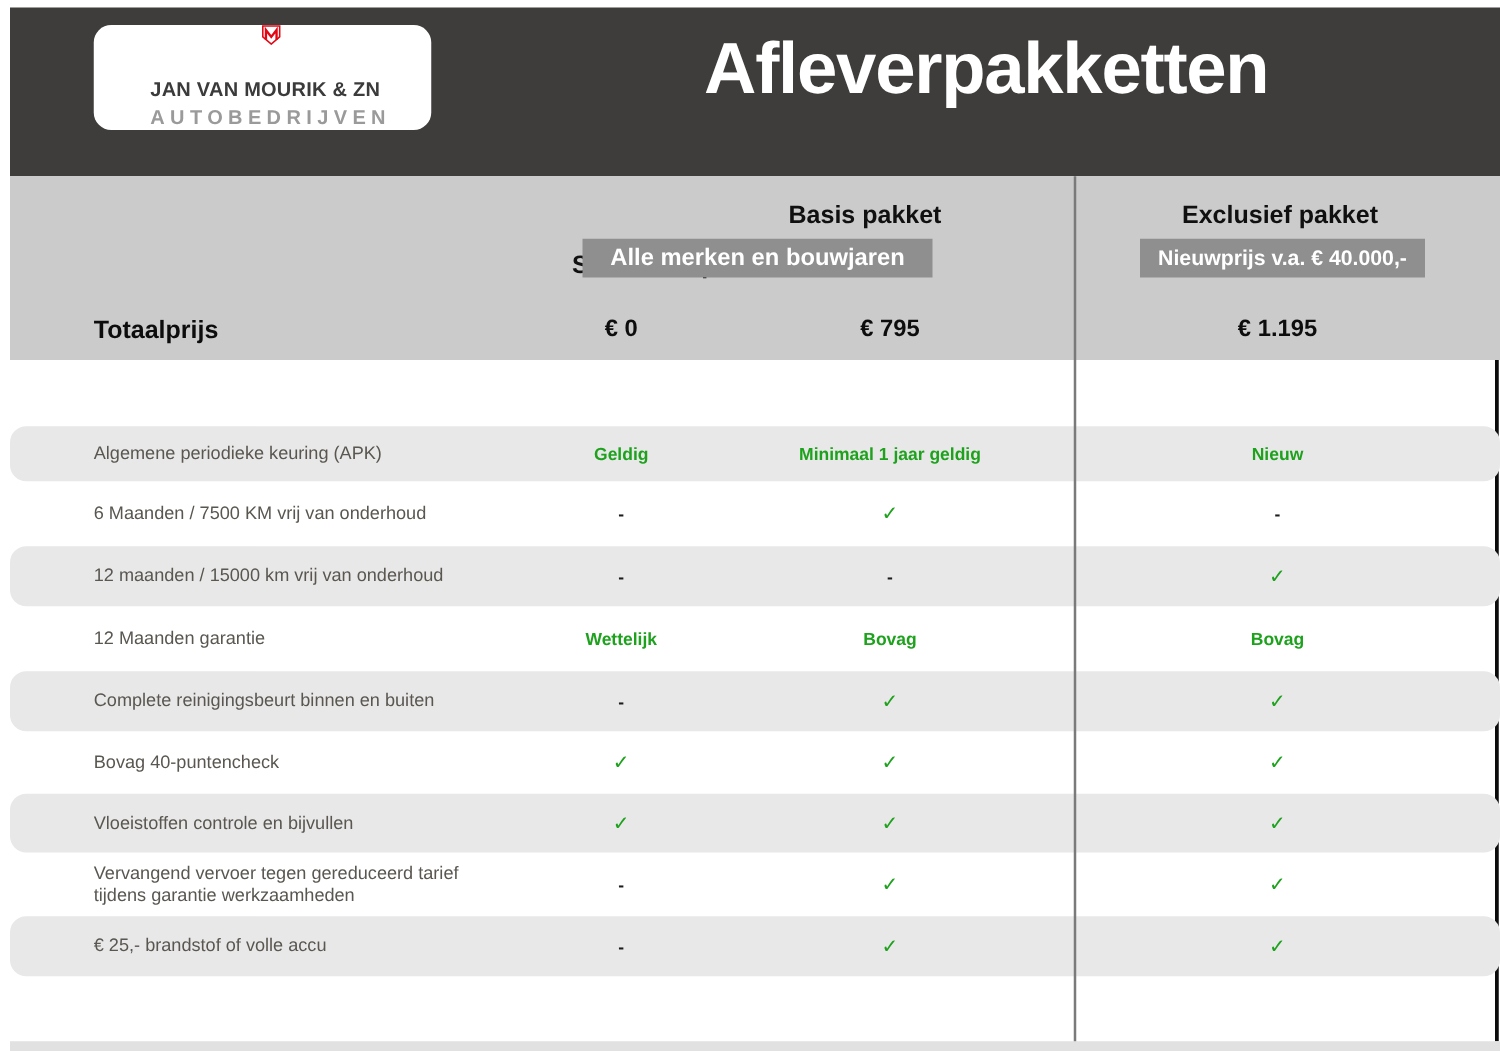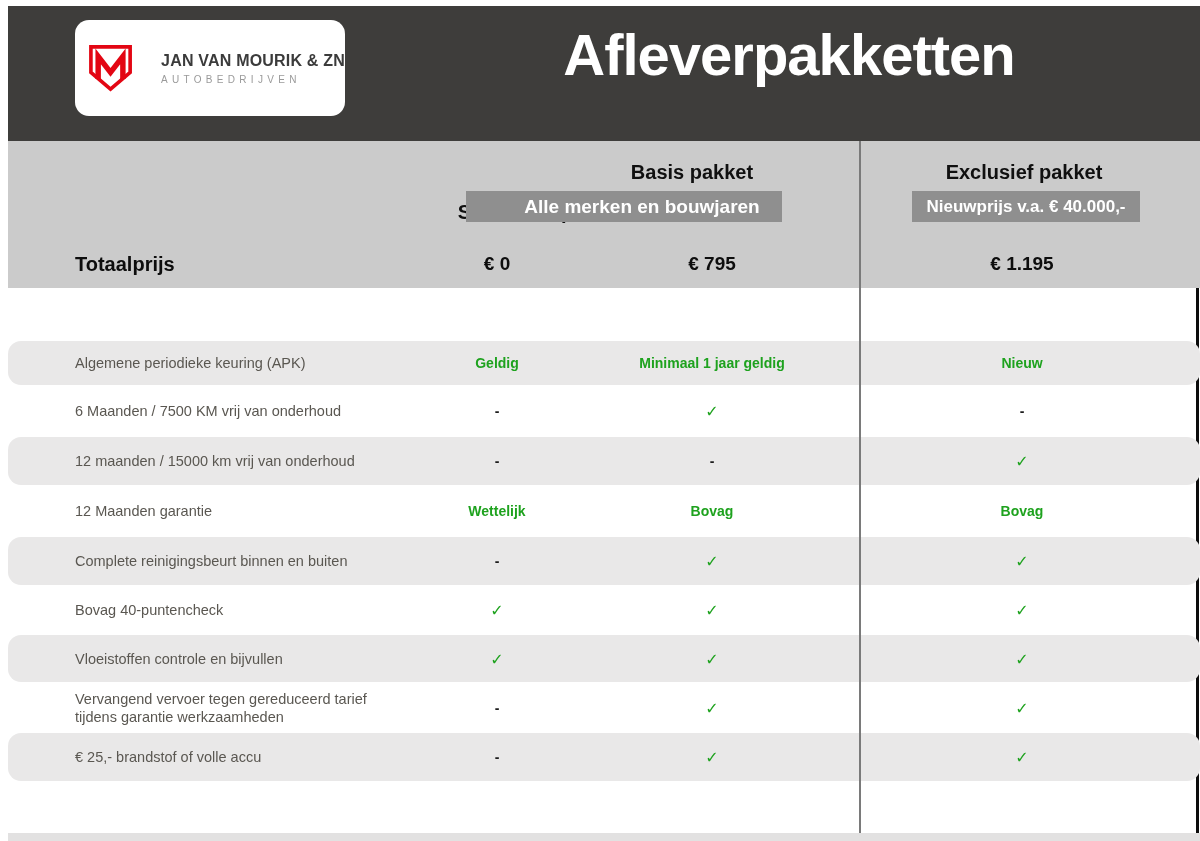--- a/index.html
+++ b/index.html
@@ -14,30 +14,30 @@
     background:#ffffff;
     overflow:hidden;
   }
 
   
   .dark-header{
     position:absolute;left:8px;top:6px;width:1192px;height:135px;
     background:var(--header-bg,#3e3d3b);
   }
   .logo-card{
-    position:absolute;left:67px;top:14px;width:270px;height:96px;
+    position:absolute;left:67px;top:14px;width:270px;height:84px;
     background:#ffffff;border-radius:14px;
-    display:flex;align-items:center;padding-left:13px;box-sizing:border-box;gap:28px;
+    display:flex;align-items:center;padding-left:13px;box-sizing:border-box;gap:28px;flex-direction:column;
   }
   .logo-text{display:flex;flex-direction:column;justify-content:center;}
   .logo-primary{
     font-size:16px;font-weight:800;color:#3b3b3b;letter-spacing:0.2px;white-space:nowrap;
   }
   .logo-secondary{
-    font-size:10px;font-weight:400;color:#9a9a9a;letter-spacing:4.3px;margin-top:4px;white-space:nowrap;
+    font-size:16px;font-weight:700;color:#9a9a9a;letter-spacing:4.3px;margin-top:4px;white-space:nowrap;
   }
   .page-title{
     position:absolute;left:420px;right:50px;top:0;height:97px;
     display:flex;align-items:center;justify-content:center;
     font-size:58px;font-weight:700;color:#ffffff;letter-spacing:-1px;
   }
 
   
   .band{
     position:absolute;left:8px;top:141px;width:1192px;height:147px;
@@ -48,21 +48,21 @@
     text-align:center;font-size:20px;font-weight:700;color:#101010;white-space:nowrap;
   }
   .col-head.h1{left:433px;width:200px;margin-top:40px;}
   .col-head.h2{left:584px;width:200px;}
   .col-head.h3{left:886px;width:260px;}
   .badge{
     position:absolute;top:50px;height:31px;line-height:31px;
     background:var(--badge-bg,#8f8f8f);
     color:#ffffff;font-weight:700;text-align:center;white-space:nowrap;
   }
-  .badge.b1{left:458px;width:280px;font-size:19px;padding-left:36px;}
+  .badge.b1{left:458px;width:280px;font-size:19px;}
   .badge.b2{left:904px;width:228px;font-size:17px;}
   .total-label{
     position:absolute;left:67px;top:108px;height:30px;line-height:30px;
     font-size:20px;font-weight:700;color:#0d0d0d;
   }
   .total-val{
     position:absolute;top:108px;height:30px;line-height:30px;
     text-align:center;font-size:19px;font-weight:700;color:#0d0d0d;
   }
   .tv1{left:389px;width:200px;}

